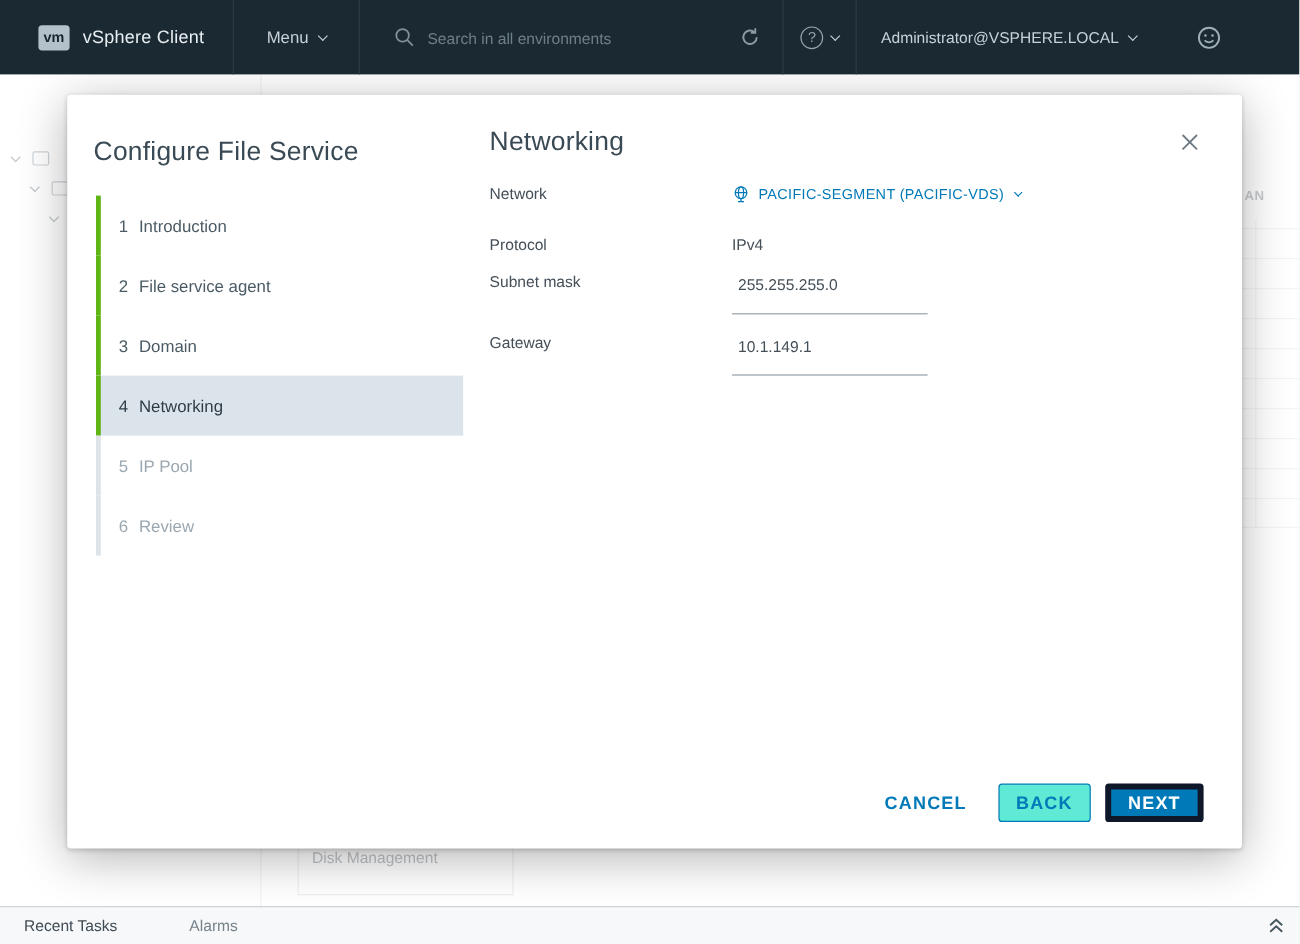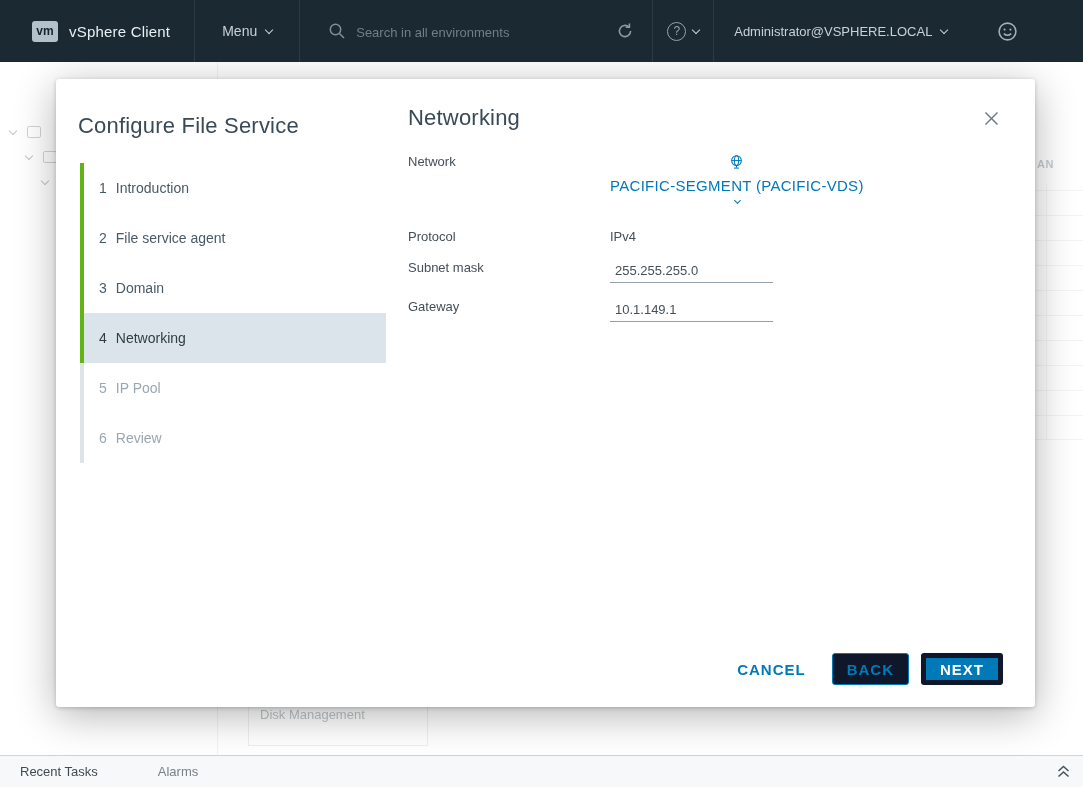--- a/index.html
+++ b/index.html
@@ -67,32 +67,32 @@
   .step-num { margin-right:9px; }
 
   .wiz-right { flex:1; position:relative; padding:26px 32px 22px 22px; }
   .panel-heading { font-size:22px; font-weight:300; color:#3a4a55; letter-spacing:.2px; }
   .close-btn { position:absolute; top:30px; right:34px; padding:2px; cursor:pointer; }
 
   .form { margin-top:23px; }
   .frow { display:flex; align-items:flex-start; margin-bottom:16px; }
   .frow.first { margin-bottom:26px; }
   .flabel { width:202px; font-size:13px; color:#454f58; flex:none; }
-  .net-link { display:flex; align-items:center; gap:7px; color:#0079b8; font-size:15px;
-              letter-spacing:.3px; cursor:pointer;flex-direction:column; }
+  .net-link { display:flex; align-items:center; gap:7px; color:#0079b8; font-size:12px;
+              letter-spacing:.3px; cursor:pointer; }
   .net-link .chev { width:5px; height:5px; margin-left:2px; }
   .fvalue { font-size:13px; color:#454f58; }
   .uinput { width:163px; border:none; border-bottom:1px solid #95a1a9; font-size:13px; color:#454f58;
-            padding:3px 5px 4px 5px; font-family:inherit; outline:none; background:transparent; }
+            padding:3px 5px 16px 5px; font-family:inherit; outline:none; background:transparent; }
 
   .btns { position:absolute; right:32px; bottom:22px; display:flex; align-items:center; gap:12px; }
   .btn { font-family:inherit; font-size:15px; font-weight:600; letter-spacing:1px; border-radius:3px;
          height:32px; min-width:72px; padding:0 14px; cursor:pointer; }
   .btn-link { background:none; border:none; color:#0079b8; min-width:0; }
-  .btn-outline { background:#0f172a; border:1px solid #0079b8; color:#0079b8; }
+  .btn-outline { background:#5eead4; border:1px solid #0079b8; color:#0079b8; }
   .btn-primary { background:#0079b8; border:5px solid #0f172a; color:#fff; }
 </style>
 </head>
 <body>
 
 <div class="app">
 
   <header class="topbar">
     <div class="logo-box">
       <span>vm</span>

